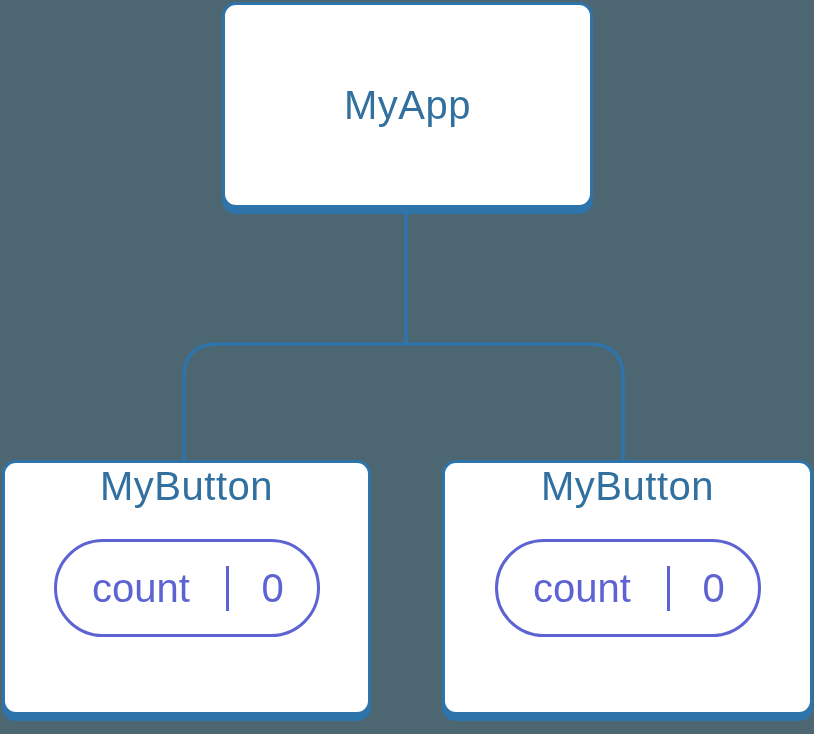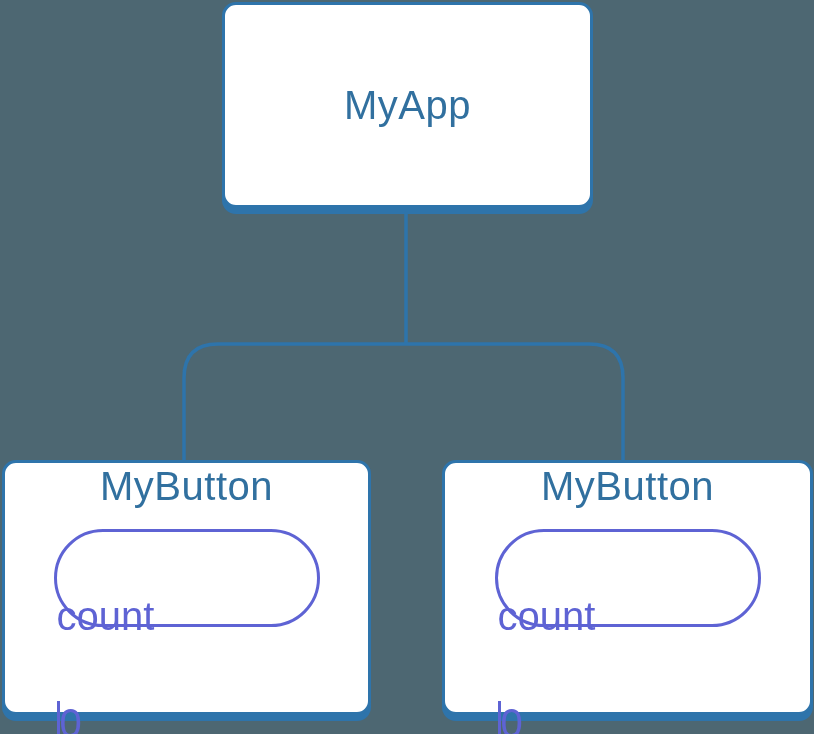--- a/index.html
+++ b/index.html
@@ -24,29 +24,28 @@
   }
   .node-title{
     color:var(--title);
     font-size:40px;font-weight:400;letter-spacing:.5px;line-height:1.15;
   }
   .node-root{left:222px;top:2px;width:371px;height:206px;justify-content:center}
   .node-child{top:460px;height:255px;}
   .node-child-0{left:2px;width:369px}
   .node-child-1{left:442px;width:371px}
   .pill{
-    margin-top:20px;
-    display:flex;align-items:flex-start;
+    margin-top:30px;
+    display:flex;align-items:center;
     width:266px;height:98px;
     border:3px solid var(--state);
     border-radius:49px;
     color:var(--state);
     font-size:40px;font-weight:400;
     background:var(--node_fill);
-    flex-direction:column;
   }
   .pill-key{flex:0 0 169px;display:flex;align-items:center;justify-content:center}
   .pill-value{flex:1;border-left:3px solid var(--state);display:flex;align-items:center;justify-content:center}
 </style>
 </head>
 <body>
 
 <div class="stage">
 
   <svg class="connectors" width="814" height="734" viewBox="0 0 814 734" fill="none">

